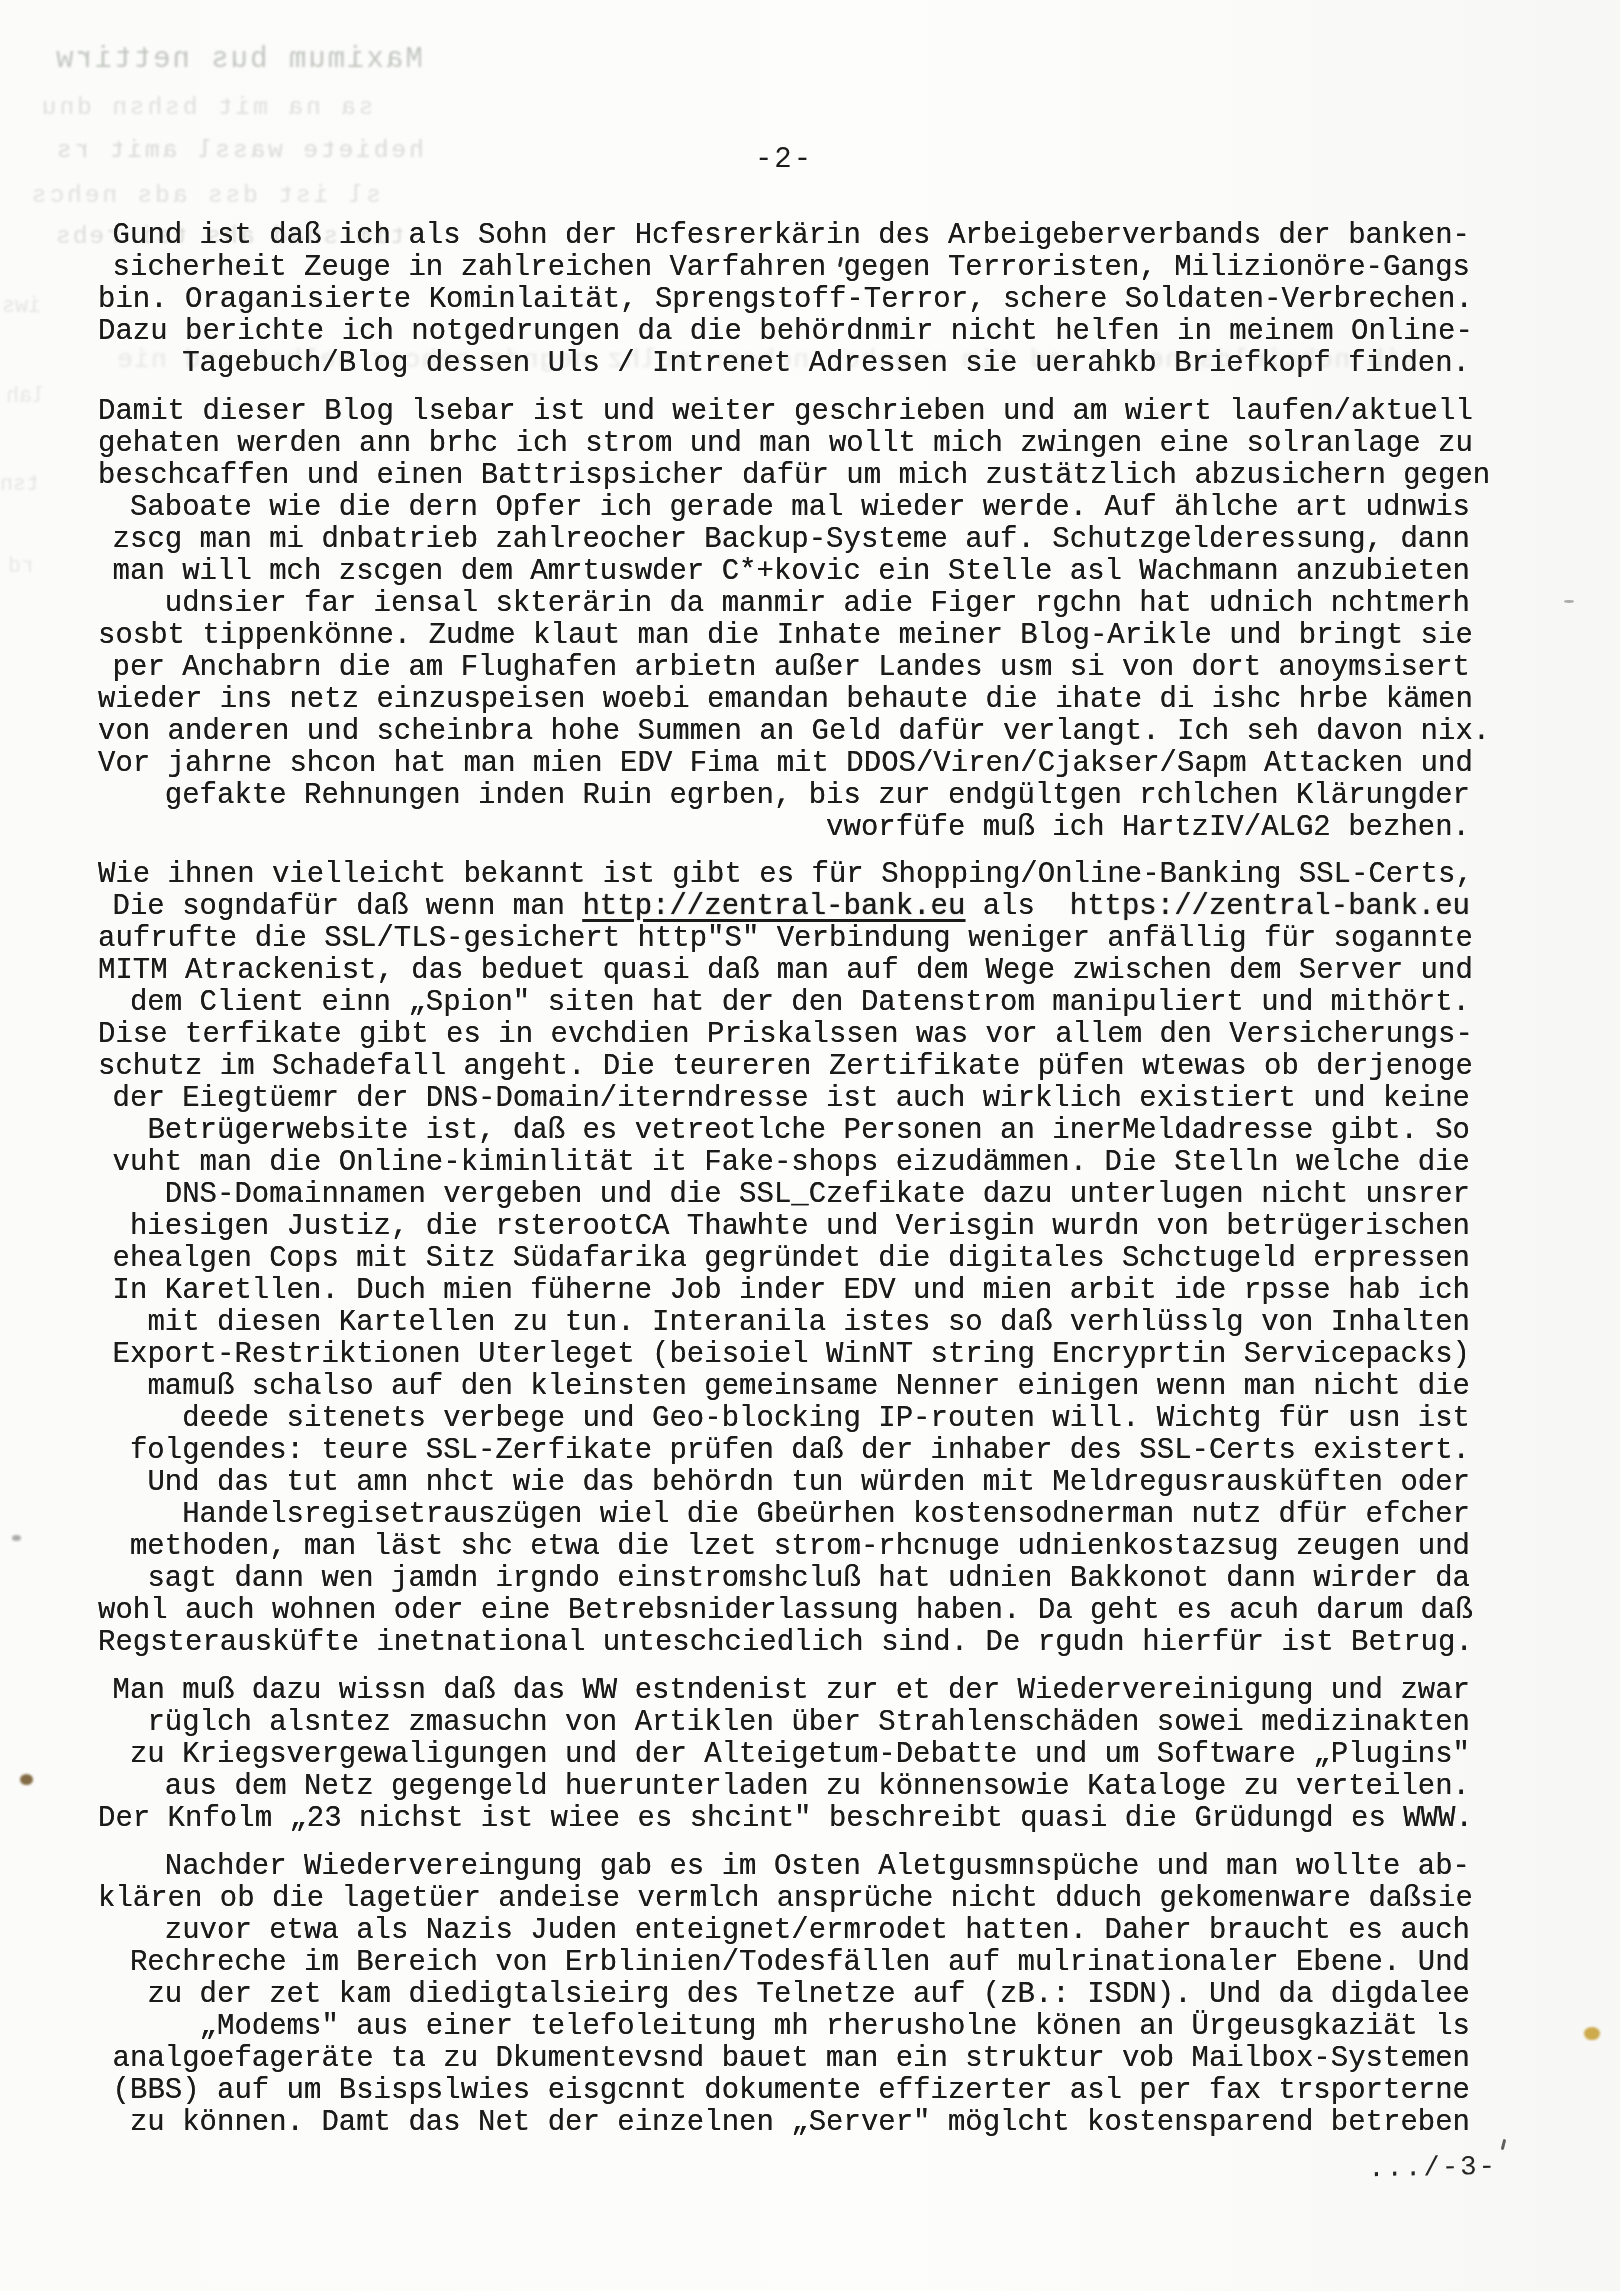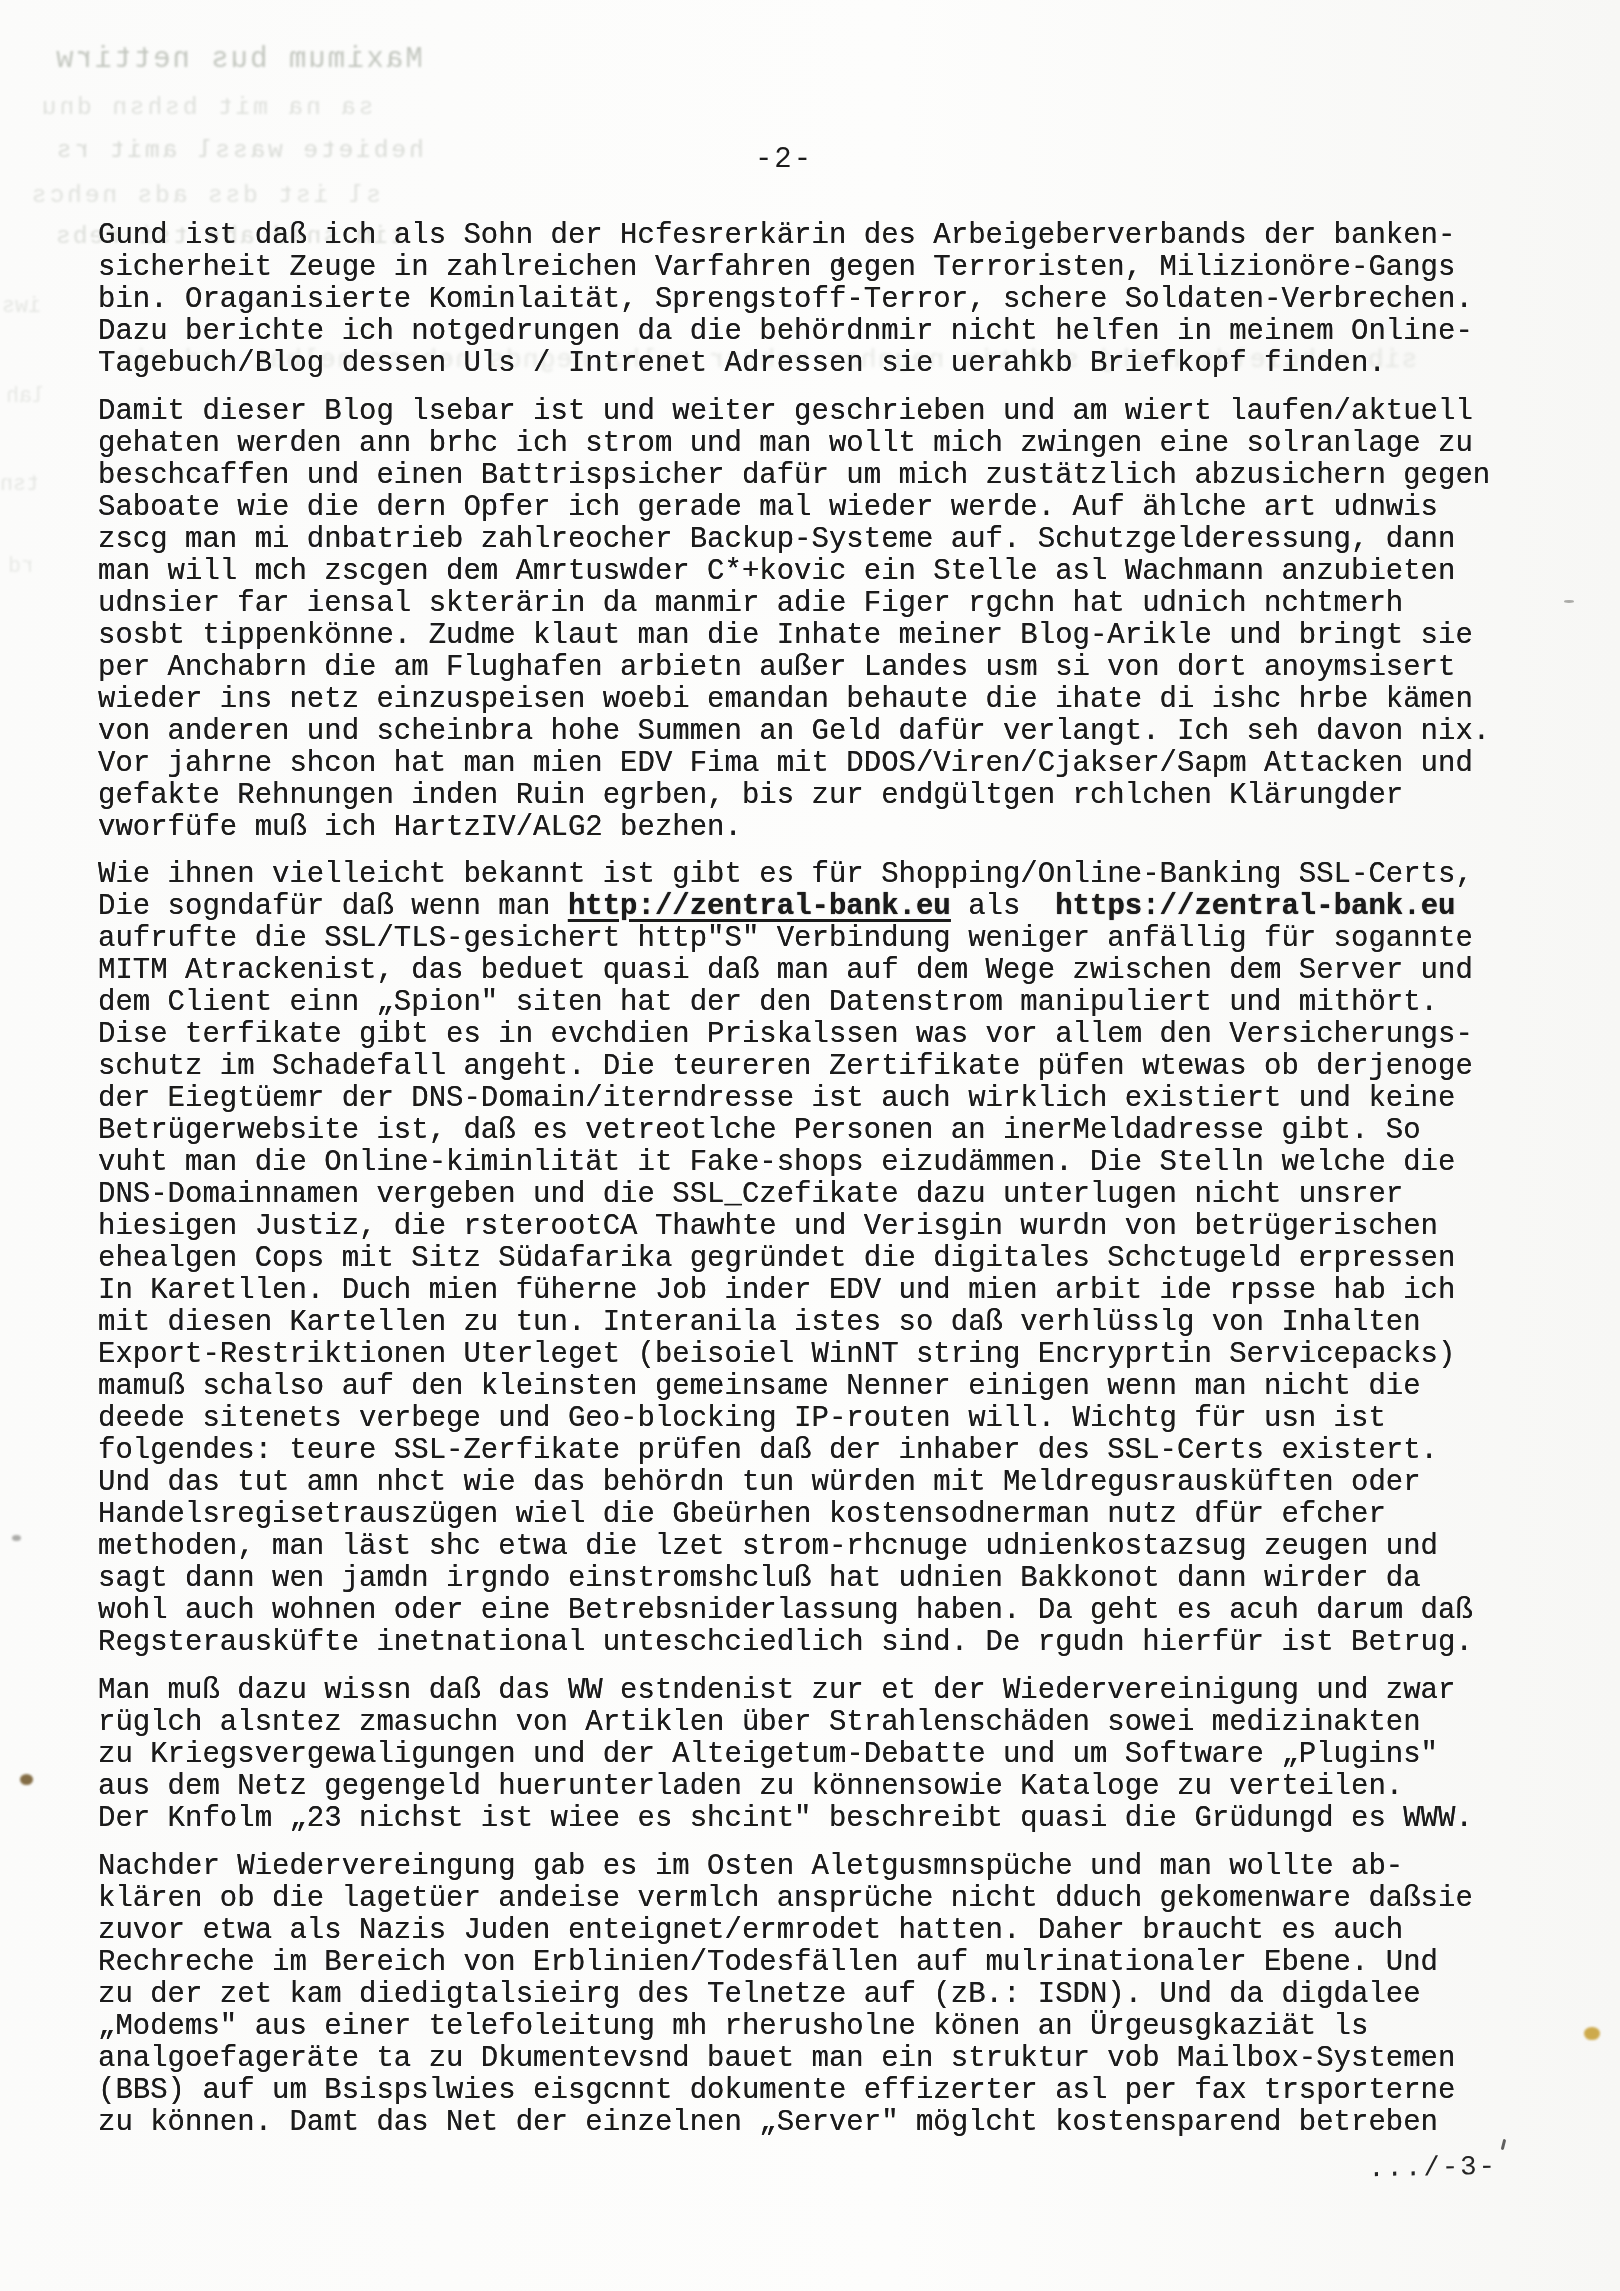--- a/index.html
+++ b/index.html
@@ -13,22 +13,22 @@
   }
   .page-number{
     position:absolute;top:143px;left:98px;width:1372px;
     text-align:center;font-size:29px;letter-spacing:2px;
   }
   .body-text{
     position:absolute;top:220px;left:98px;width:1372px;
     font-size:29px;line-height:32px;white-space:pre;
     text-shadow:0 0 0.6px rgba(20,20,20,.85);
   }
-  .body-text p.para{margin:0 0 15.7px 0;}
-  .b{font-weight:bold;text-shadow:0 0 1px rgba(10,10,10,.9);}
+  .body-text p.para{margin:0 0 15.7px 0;text-align:right;}
+  .b{font-weight:normal;text-shadow:0 0 1px rgba(10,10,10,.9);}
   .u{text-decoration:underline;text-decoration-thickness:2.9px;text-underline-offset:4.9px;}
   .page-footer{
     position:absolute;top:2152px;right:123px;
     font-size:27.4px;letter-spacing:2px;color:#242424;
     transform:rotate(-1deg);
   }
   
   .ghost{
     position:absolute;
     transform:scaleX(-1);

